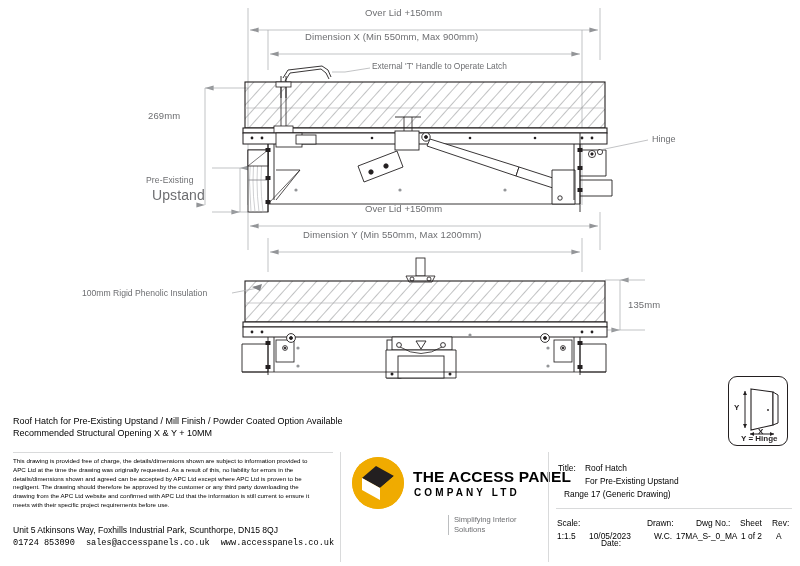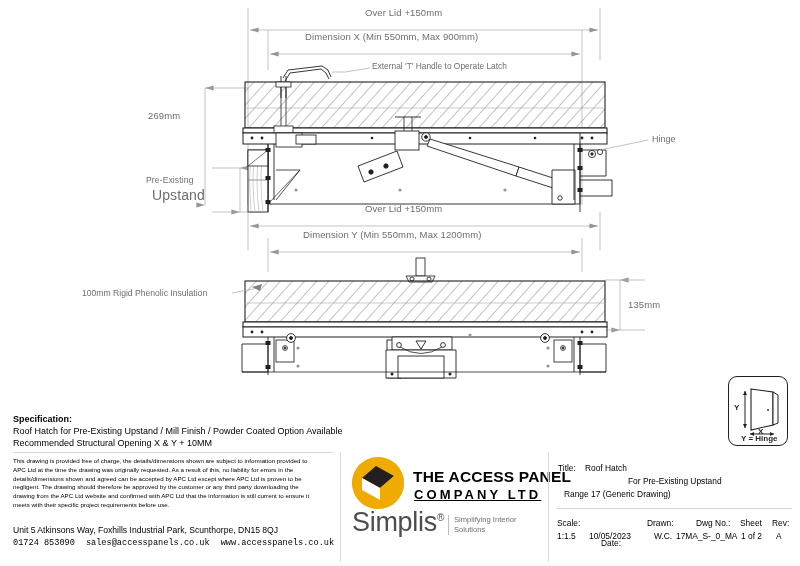--- a/index.html
+++ b/index.html
@@ -71,26 +71,25 @@
   .brand-main {
     position: absolute;
     font-size: 15.5px;
     font-weight: bold;
     color: #000;
     letter-spacing: .2px;
     white-space: nowrap;
   }
   .brand-sub {
     position: absolute;
-    font-size: 13px;
+    font-size: 10px;
     font-weight: bold;
     color: #000;
     letter-spacing: 3.1px;
     white-space: nowrap;
-    text-decoration: underline;
   }
   .simplis {
     position: absolute;
     font-size: 27px;
     color: #4d4d4f;
     letter-spacing: -.3px;
     white-space: nowrap;
   }
   .simplis sup { font-size: 10px; vertical-align: super; }
   .simplis-tag {
@@ -453,21 +452,20 @@
       <line x1="21" y1="57" x2="45" y2="57" stroke="#231f20" stroke-width="1"></line>
       <path d="M21,57 L25,55 L25,59 Z" fill="#231f20"></path>
       <path d="M45,57 L41,55 L41,59 Z" fill="#231f20"></path>
     </svg>
     <div class="key-label" style="left:5px; top:26px;">Y</div>
     <div class="key-label" style="left:29px; top:50px;">X</div>
     <div class="key-label" style="left:12px; top:57px;">Y = Hinge</div>
   </div>
 
   <div class="abs" style="left:13px; top:414px;">
-    <div class="spec-title">Specification:</div>
     <div class="spec-line" style="margin-top:2px;">Roof Hatch for Pre-Existing Upstand / Mill Finish / Powder Coated Option Available</div>
     <div class="spec-line" style="margin-top:2px;">Recommended Structural Opening X &amp; Y + 10MM</div>
   </div>
 
   <div class="rule" style="left:13px; top:452px; width:320px; height:1px;"></div>
 
   <div class="legal abs" style="left:13px; top:457px;">This drawing is provided free of charge, the details/dimensions shown are subject to information provided to APC Ltd at the time the drawing was originally requested. As a result of this, no liability for errors in the details/dimensions shown and agreed can be accepted by APC Ltd except where APC Ltd is proven to be negligent. The drawing should therefore be approved by the customer or any third party downloading the drawing from the APC Ltd website and confirmed with APC Ltd that the information is still current to ensure it meets with their specific project requirements before use.</div>
 
   <div class="abs" style="left:13px; top:524px;">
     <div class="addr">Unit 5 Atkinsons Way, Foxhills Industrial Park, Scunthorpe, DN15 8QJ</div>
@@ -485,35 +483,32 @@
         <circle cx="26" cy="26" r="26" fill="#f0ab00"></circle>
         <path d="M24,9 L42,19 L28,31 L10,21 Z" fill="#231f20"></path>
         <path d="M10,21 L28,31 L28,43 L10,33 Z" fill="#ffffff"></path>
         <path d="M28,31 L42,19 L42,27 L28,43 Z" fill="#f0ab00"></path>
       </svg>
     </div>
 
     <div class="brand-main" style="left:61px; top:13px;">THE ACCESS PANEL</div>
     <div class="brand-sub" style="left:62px; top:32px;">COMPANY  LTD</div>
 
-    <div class="simplis" style="left:0px; top:52px;">
-      <span>Simplis</span><sup>®</sup>
-    </div>
 
     <div class="simplis-tag" style="left:96px; top:60px;">Simplifying Interior
 Solutions</div>
   </div>
 
   <div class="rule" style="left:548px; top:452px; width:1px; height:110px;"></div>
   <div class="rule" style="left:556px; top:508px; width:236px; height:1px;"></div>
   <div class="rule" style="left:340px; top:452px; width:1px; height:110px;"></div>
 
   <div class="tb-label" style="left:558px; top:463px;">Title:</div>
   <div class="tb-val" style="left:585px; top:463px;">Roof Hatch</div>
-  <div class="tb-val" style="left:585px; top:476px;margin-left:43px;">For Pre-Existing Upstand</div>
+  <div class="tb-val" style="left:585px; top:476px;">For Pre-Existing Upstand</div>
   <div class="tb-val" style="left:564px; top:489px;">Range 17 (Generic Drawing)</div>
 
   <div class="tb-label" style="left:557px; top:518px;">Scale:</div>
   <div class="tb-val" style="left:557px; top:531px;">1:1.5</div>
 
   <div class="tb-label" style="left:601px; top:518px;margin-top:20px;">Date:</div>
   <div class="tb-val" style="left:589px; top:531px;">10/05/2023</div>
 
   <div class="tb-label" style="left:647px; top:518px;">Drawn:</div>
   <div class="tb-val" style="left:654px; top:531px;">W.C.</div>

